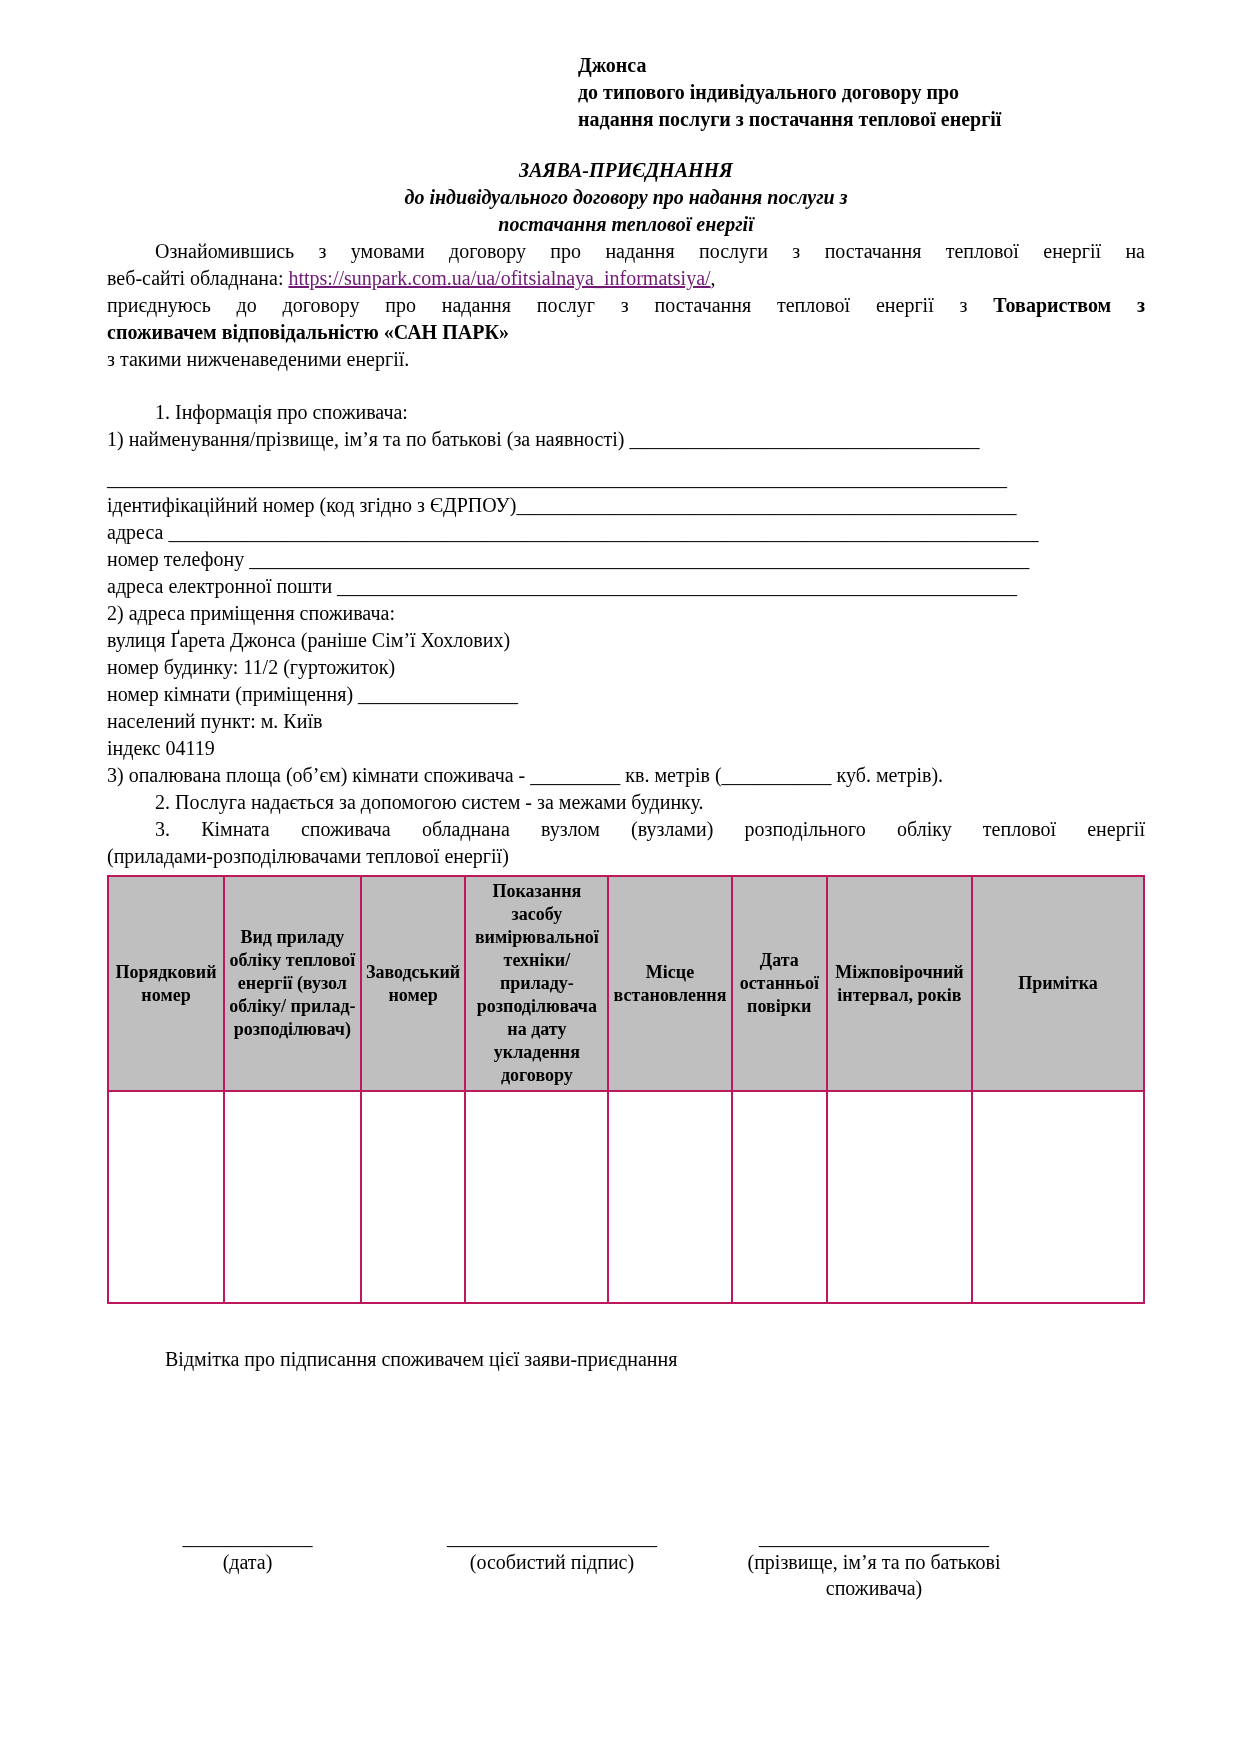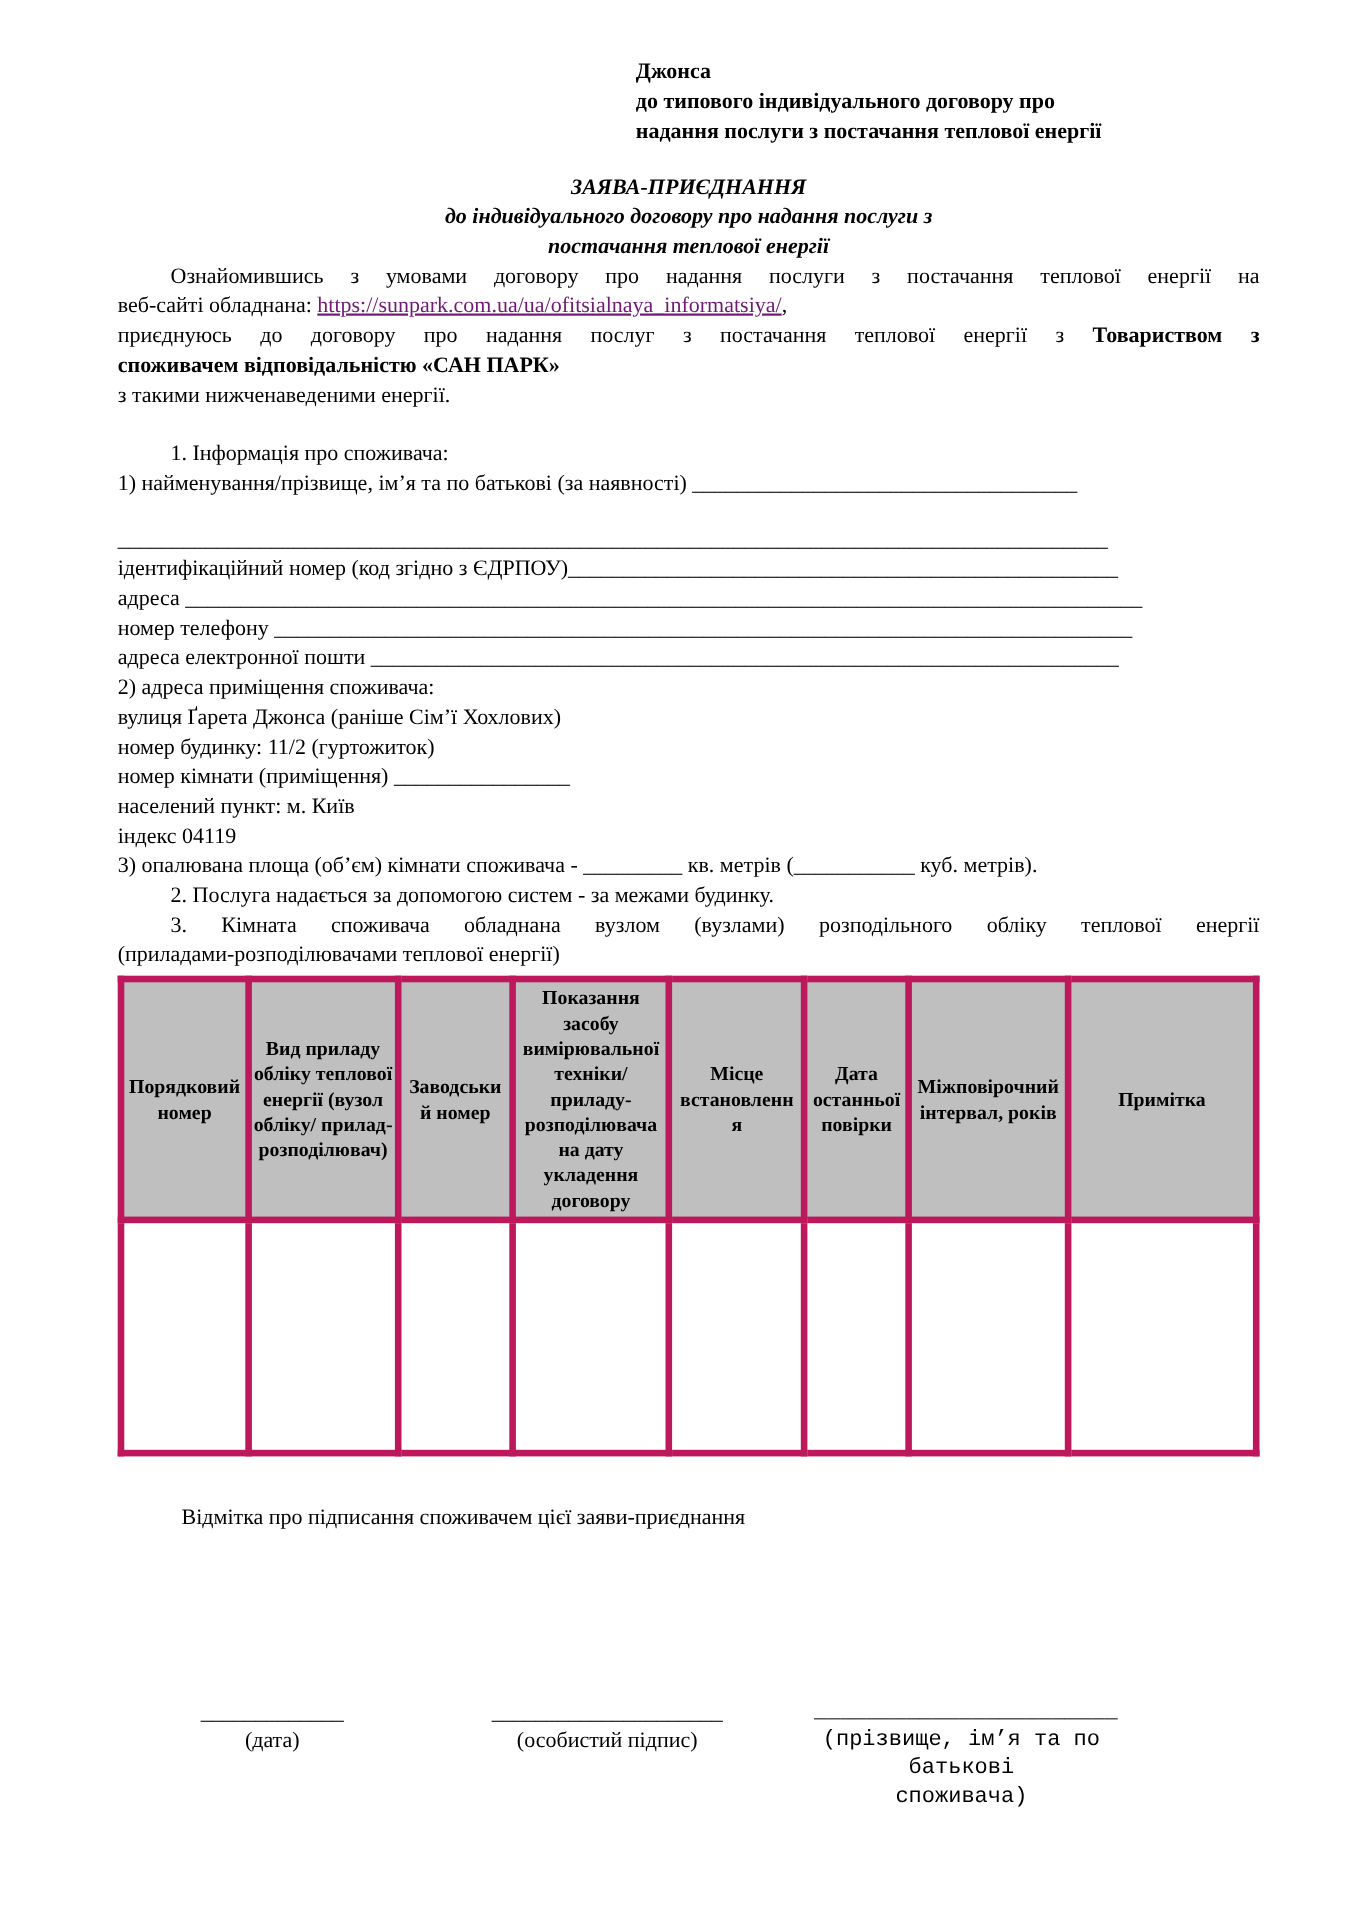--- a/index.html
+++ b/index.html
@@ -23,41 +23,41 @@
   .bold { font-weight: bold; }
   a.doc-link { color: #701a75; }
   .intro { margin-top: 0; }
 
   table.meters {
     border-collapse: collapse;
     table-layout: fixed;
     width: 100%;
     margin-top: 5px;
   }
-  table.meters th, table.meters td { border: 6px solid #be185d; }
+  table.meters th, table.meters td { border: 2px solid #be185d; }
   table.meters th {
     background: #bfbfbf;
     font-weight: bold;
     font-size: 18px;
     line-height: 23px;
     text-align: center;
     vertical-align: middle;
     padding: 3px 2px;
     overflow-wrap: break-word;
   }
   table.meters thead tr { height: 188px; }
   table.meters tbody tr { height: 212px; }
   table.meters td { background: #ffffff; }
 
   .signature-note { margin-top: 42px; padding-left: 58px; }
   .signature-row { display: flex; margin-top: 152px; padding-left: 58px; align-items: flex-start; }
   .sig-col { text-align: center; }
   .sig-col.sig-date { width: 165px; }
   .sig-col.sig-sign { width: 220px; margin-left: 112px; }
-  .sig-col.sig-name { width: 268px; margin-left: 78px; font-family: Liberation Mono, monospace; }
+  .sig-col.sig-name { width: 268px; margin-left: 78px; }
   .sig-line { line-height: 24px; white-space: nowrap; }
   .sig-label { line-height: 26px; }
 </style>
 </head>
 <body>
 
 <div class="page">
 
   <div class="appendix">
     <div class="line">Джонса</div>
@@ -75,21 +75,21 @@
     <div class="line justify-full indent">Ознайомившись з умовами договору про надання послуги з постачання теплової енергії на</div>
     <div class="line"><span>веб-сайті обладнана: </span><a href="#" class="doc-link">https://sunpark.com.ua/ua/ofitsialnaya_informatsiya/</a><span>,</span></div>
     <div class="line justify-full"><span>приєднуюсь до договору про надання послуг з постачання теплової енергії з </span><b>Товариством з</b></div>
     <div class="line bold">споживачем відповідальністю «САН ПАРК»</div>
     <div class="line">з такими нижченаведеними енергії.</div>
   </div>
 
   <div class="section1" style="margin-top: 26px;">
     <div class="line indent">1. Інформація про споживача:</div>
     <div class="line">1) найменування/прізвище, ім’я та по батькові (за наявності) ___________________________________</div>
-    <div class="line" style="margin-top:24px;font-style:italic;">__________________________________________________________________________________________</div>
+    <div class="line" style="margin-top:12px;font-style:italic;">__________________________________________________________________________________________</div>
     <div class="line">ідентифікаційний номер (код згідно з ЄДРПОУ)__________________________________________________</div>
     <div class="line">адреса _______________________________________________________________________________________</div>
     <div class="line">номер телефону ______________________________________________________________________________</div>
     <div class="line">адреса електронної пошти ____________________________________________________________________</div>
     <div class="line">2) адреса приміщення споживача:</div>
     <div class="line">вулиця Ґарета Джонса (раніше Сім’ї Хохлових)</div>
     <div class="line">номер будинку: 11/2 (гуртожиток)</div>
     <div class="line">номер кімнати (приміщення) ________________</div>
     <div class="line">населений пункт: м. Київ</div>
     <div class="line">індекс 04119</div>

